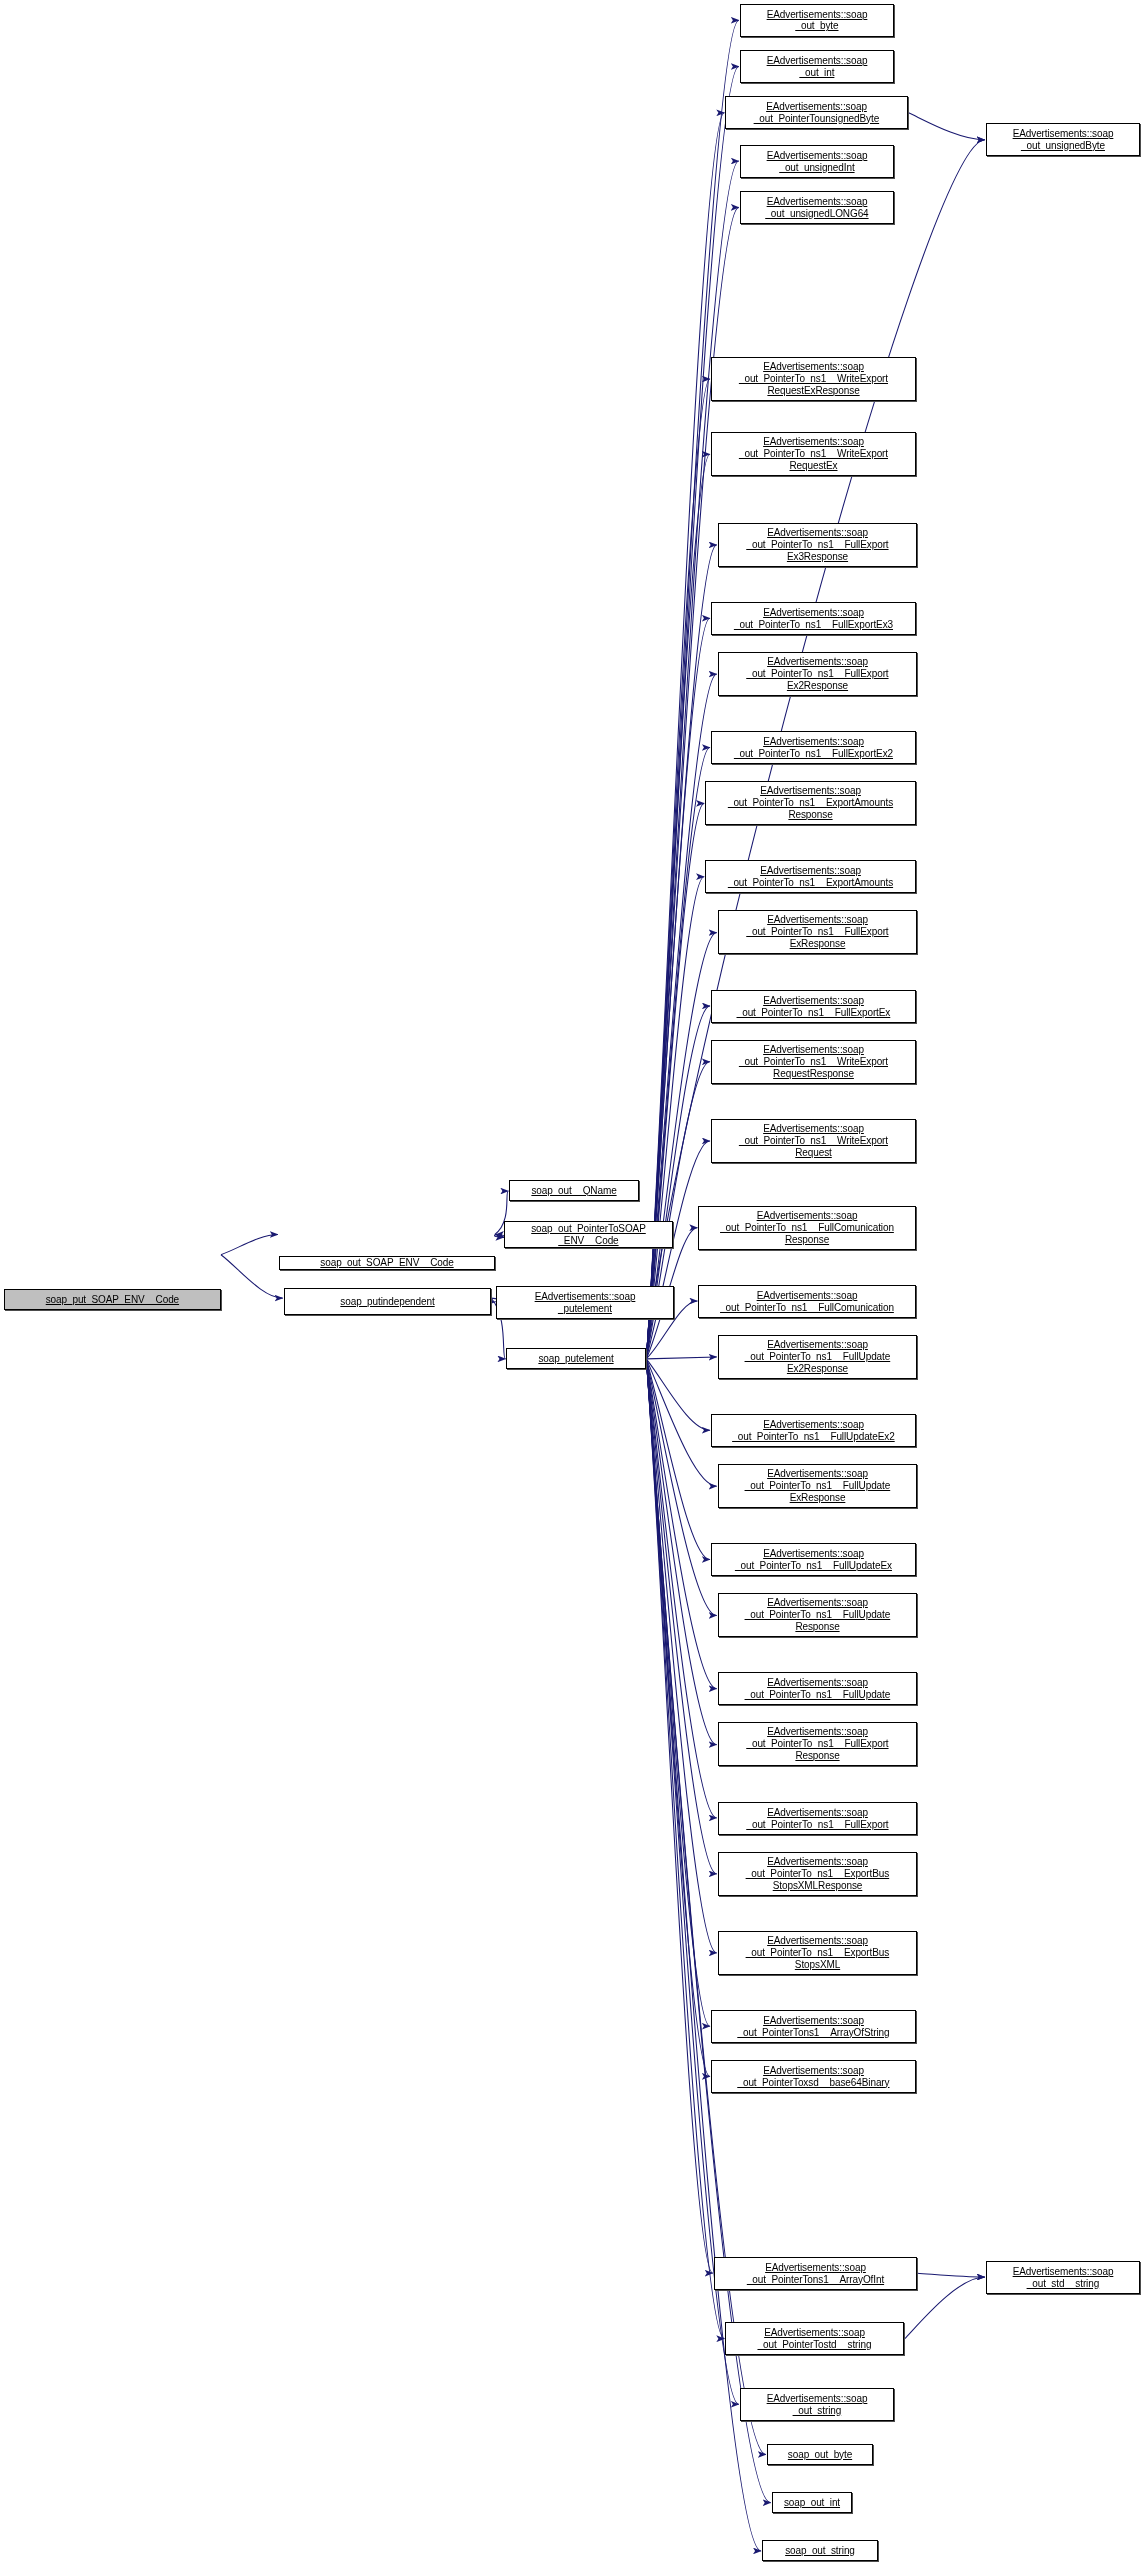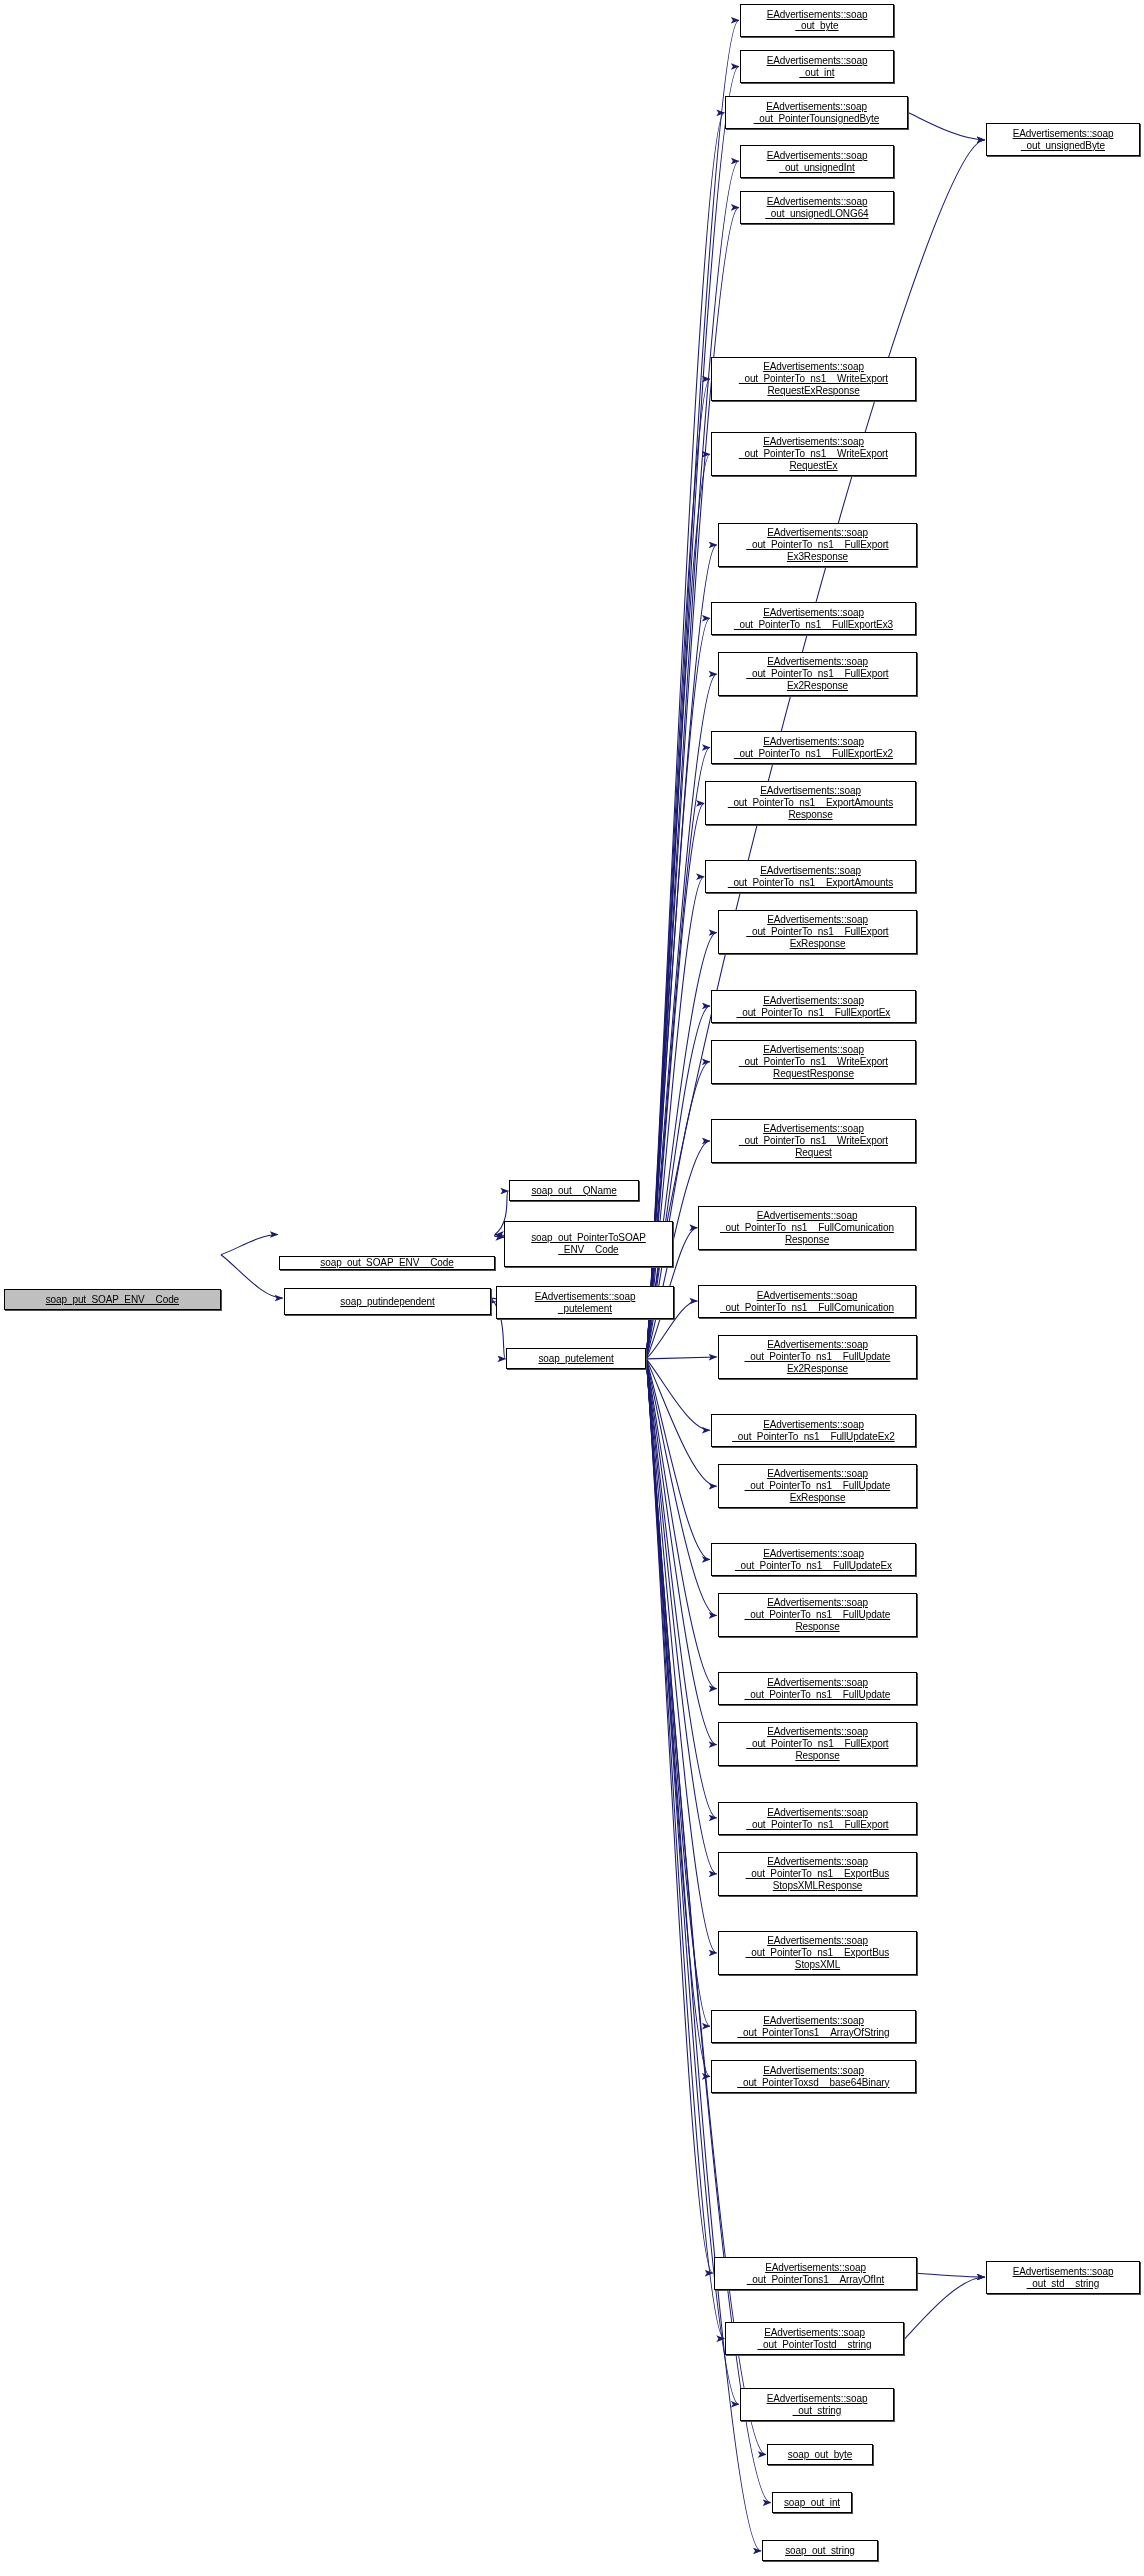--- a/index.html
+++ b/index.html
@@ -95,21 +95,21 @@
         <path d="M670,1409 C688,1639 749.08,2645 789,2645" marker-end="url(#ah)"></path>
         <path d="M951,2357 C969,2358.2 997.789,2361 1021,2361" marker-end="url(#ah)"></path>
         <path d="M938,2425 C956,2405.8 993.356,2361 1021,2361" marker-end="url(#ah)"></path>
       </g>
   </svg>
   <div id="node-layer">
       <div class="node root" style="left: 3.9px; top: 1244px; width: 217px; height: 21px;">soap_put_SOAP_ENV__Code</div>
       <div class="node" style="left: 279px; top: 1256px; width: 216px; height: 14px;">soap_out_SOAP_ENV__Code</div>
       <div class="node" style="left: 284px; top: 1288px; width: 207px; height: 27px;">soap_putindependent</div>
       <div class="node" style="left: 509px; top: 1180px; width: 130px; height: 21px; text-align: right;">soap_out__QName</div>
-      <div class="node" style="left: 504px; top: 1221px; width: 169px; height: 46px;">soap_out_PointerToSOAP
+      <div class="node" style="left: 504px; top: 1221px; width: 169px; height: 27px;">soap_out_PointerToSOAP
 _ENV__Code</div>
       <div class="node" style="left: 496px; top: 1286px; width: 178px; height: 33px;">EAdvertisements::soap
 _putelement</div>
       <div class="node" style="left: 506px; top: 1348px; width: 140px; height: 21px;">soap_putelement</div>
       <div class="node" style="left: 740px; top: 3.9px; width: 154px; height: 33px;">EAdvertisements::soap
 _out_byte</div>
       <div class="node" style="left: 740px; top: 50px; width: 154px; height: 33px;">EAdvertisements::soap
 _out_int</div>
       <div class="node" style="left: 725px; top: 96px; width: 183px; height: 33px;">EAdvertisements::soap
 _out_PointerTounsignedByte</div>

